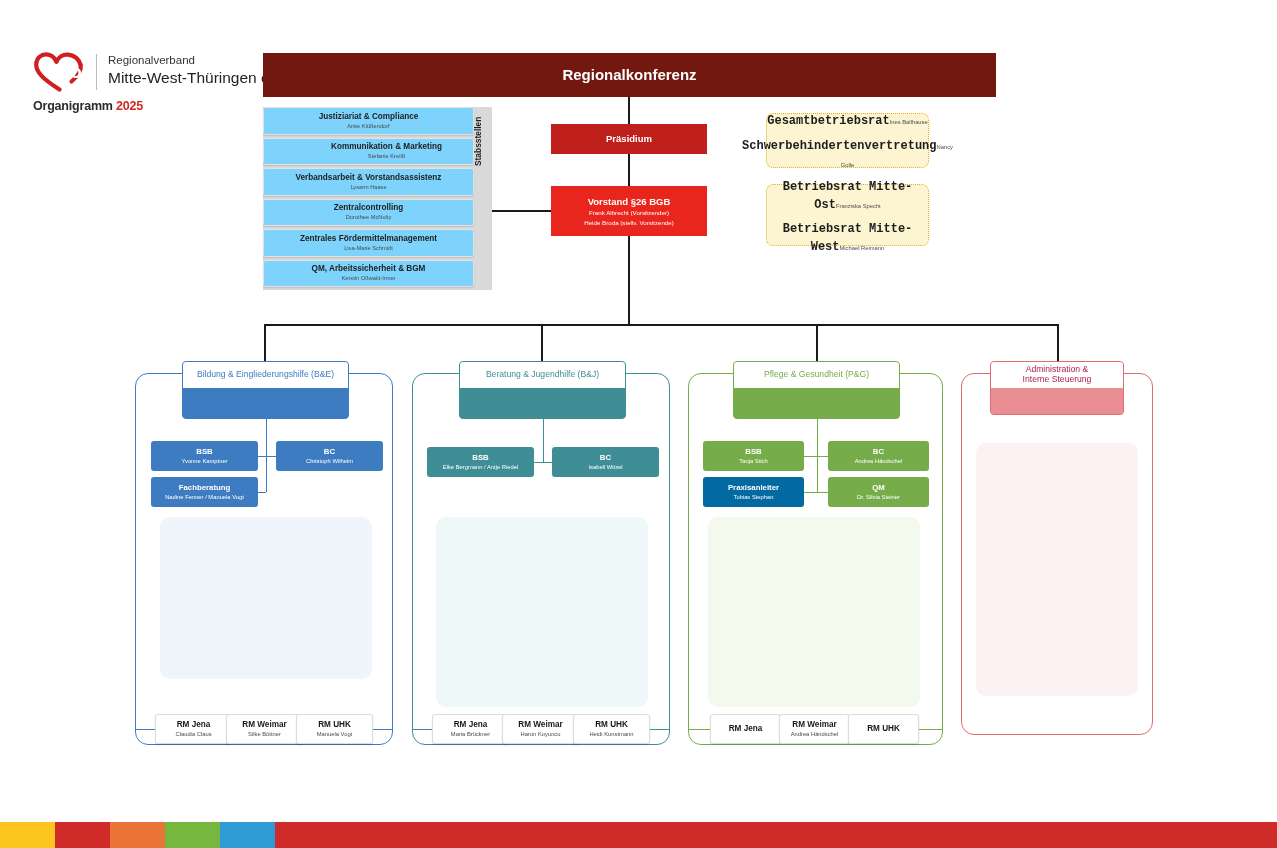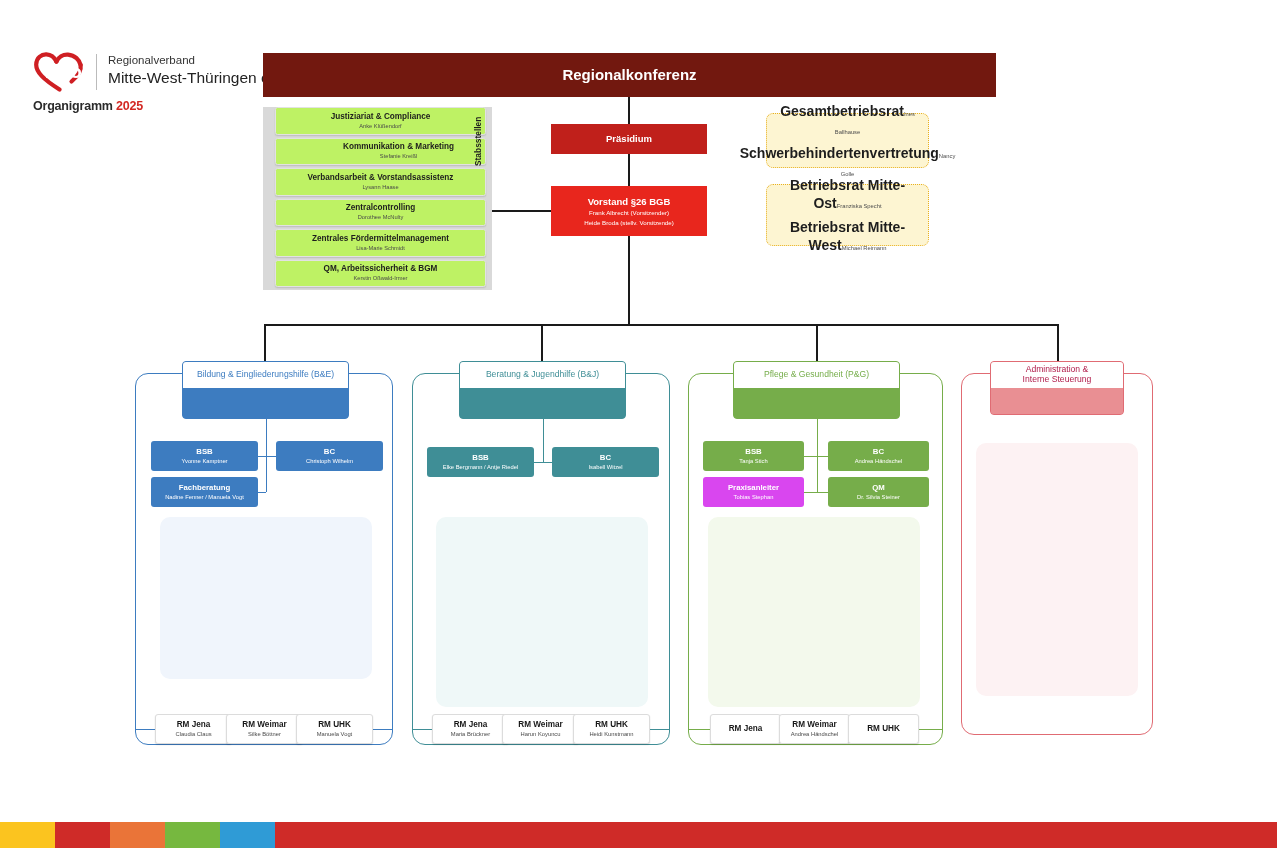--- a/index.html
+++ b/index.html
@@ -49,39 +49,39 @@
     left: 551px; top: 186px; width: 156px; height: 50px;
     background: #e8261d; color: #fff; font-size: 9.5px;
   }
   .vorstand .t-sub { font-size: 6.2px; margin-top: 2px; }
 
   
   .stabs-wrap { position: absolute; left: 263px; top: 107px; width: 229px; height: 183px;
                 background: #d9d9d9; }
   .stabs-list { position: absolute; left: 0px; top: 0px; width: 211px; height: 183px; }
   .stab {
-    position: absolute; left: 12px; width: 211px; height: 27.5px;
-    background: #bef264; border: 1px solid #e2e2e2; border-radius: 2.5px;
+    position: absolute; left: 0; width: 211px; height: 27.5px;
+    background: #7dd3fc; border: 1px solid #e2e2e2; border-radius: 2.5px;
     box-shadow: 0 1px 1.5px rgba(0,0,0,.13);
     display: flex; flex-direction: column; align-items: center; justify-content: center;
   }
   .stab .t-main { font-size: 8.2px; color: #1d1d1d; }
   .stab .t-sub  { font-size: 5.7px; color: #4a4a4a; margin-top: 1px; }
   .stabs-label {
     position: absolute; left: 473px; top: 166px;
     font-size: 8.4px; font-weight: bold; color: #1d1d1d;
     transform: rotate(-90deg); transform-origin: left top; white-space: nowrap;
   }
 
   
   .council {
     position: absolute; background: #fdf5d2; border: 1.6px dotted #e8b020; border-radius: 7px;
     display: flex; flex-direction: column; align-items: center; justify-content: center;
   }
-  .council .t-main { font-size: 14px; color: #1d1d1d; }
+  .council .t-main { font-size: 12px; color: #1d1d1d; font-family: Liberation Mono, monospace; }
   .council .t-sub  { font-size: 5.8px; color: #4d4d4d; margin-top: 1px; }
   .council .grp { margin: 3px 0; text-align: center; }
   .council-1 { left: 766px; top: 113px; width: 163px; height: 55px; }
   .council-2 { left: 766px; top: 184px; width: 163px; height: 62px; }
 
   
   .col-frame { position: absolute; border-radius: 13px; background: #fff; }
   .col-head {
     position: absolute; border-radius: 4px; overflow: hidden;
     display: flex; flex-direction: column; z-index: 4;
@@ -341,21 +341,21 @@
       <div class="ln-c" style="left: 804px; top: 492px; width: 12.5px; height: 1.4px; background: rgb(118, 173, 74);"></div>
       <div class="ln-c" style="left: 816.5px; top: 492px; width: 11.5px; height: 1.4px; background: rgb(118, 173, 74);"></div>
       <div class="role" style="left: 703px; top: 441px; width: 101px; height: 30px; background: rgb(118, 173, 74);">
         <span class="t-main">BSB</span>
         <span class="t-sub">Tanja Stich</span>
       </div>
       <div class="role" style="left: 828px; top: 441px; width: 101px; height: 30px; background: rgb(118, 173, 74);">
         <span class="t-main">BC</span>
         <span class="t-sub">Andrea Händschel</span>
       </div>
-      <div class="role" style="left: 703px; top: 477px; width: 101px; height: 30px; background: #d946ef;">
+      <div class="role" style="left: 703px; top: 477px; width: 101px; height: 30px; background: #0369a1;">
         <span class="t-main">Praxisanleiter</span>
         <span class="t-sub">Tobias Stephan</span>
       </div>
       <div class="role" style="left: 828px; top: 477px; width: 101px; height: 30px; background: rgb(118, 173, 74);">
         <span class="t-main">QM</span>
         <span class="t-sub">Dr. Silvia Steiner</span>
       </div>
       <div class="svc-panel" style="left: 708px; top: 517px; width: 212px; height: 189.8px; background: rgb(243, 249, 236);"></div>
       <div class="svc" style="left: 716px; top: 529px; width: 196px; height: 22px; background: rgb(228, 241, 212); color: rgb(93, 143, 56);">
         <span class="t-main">Stationäre Pflege</span>

